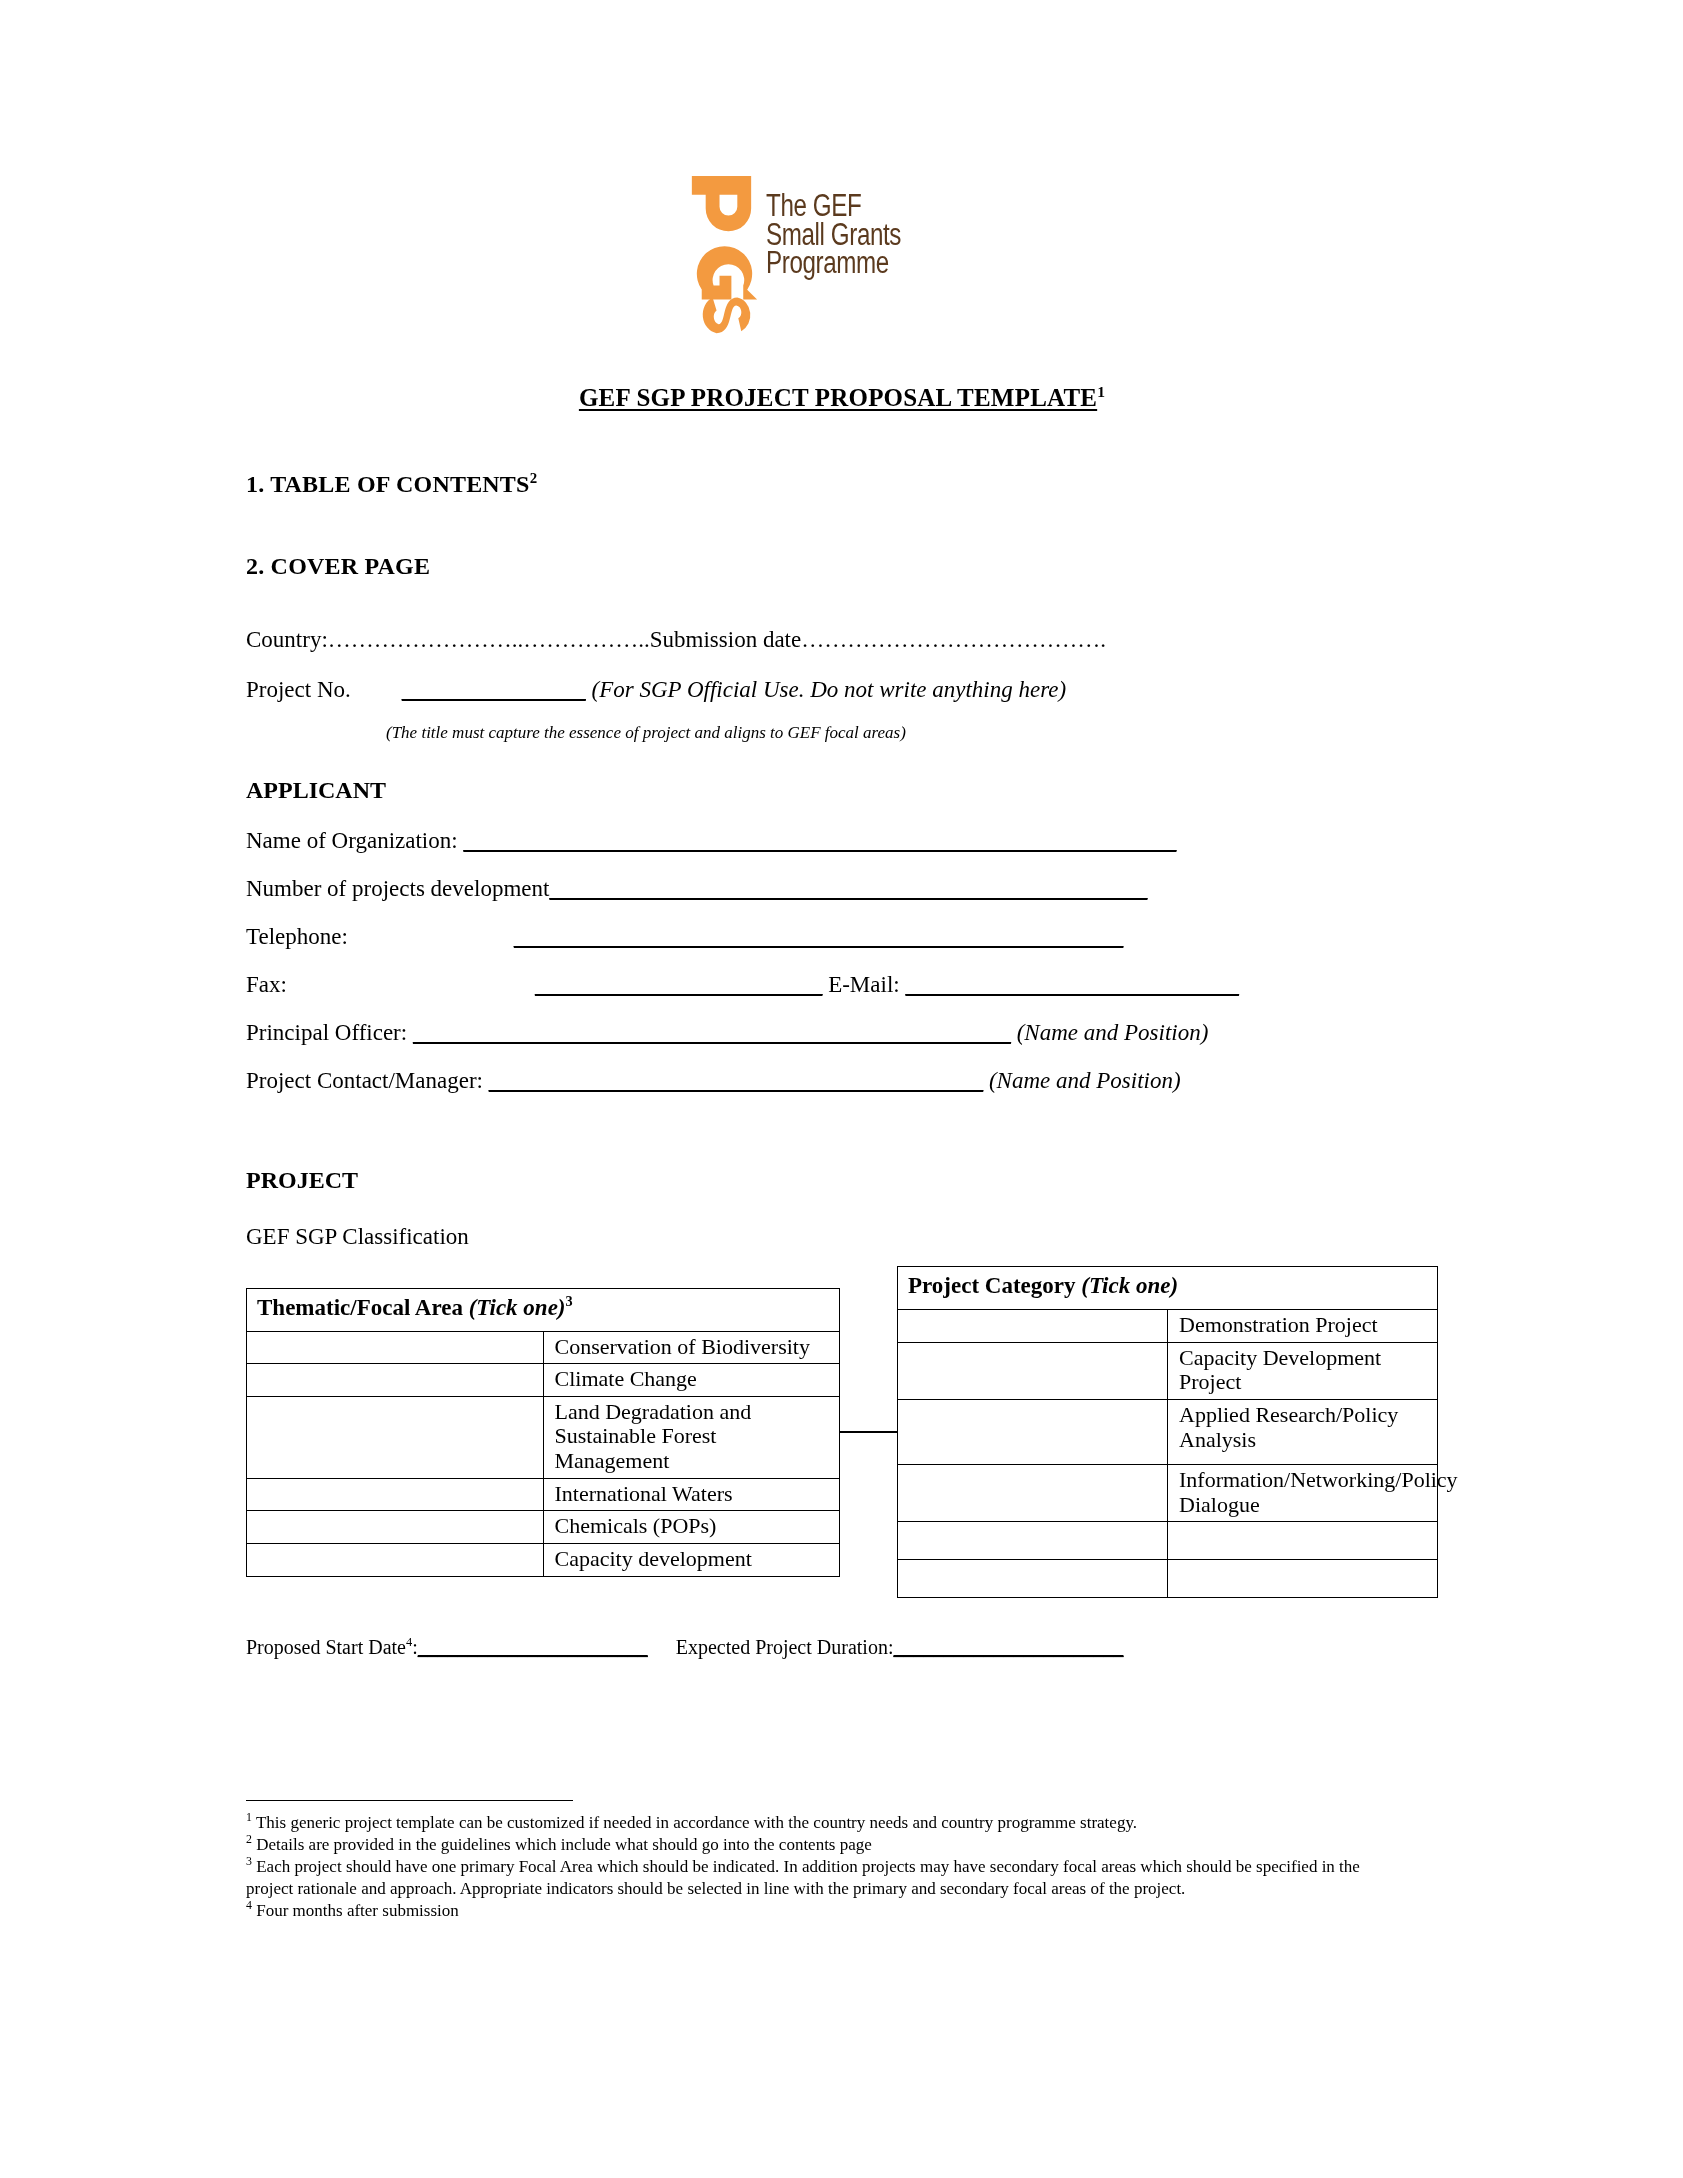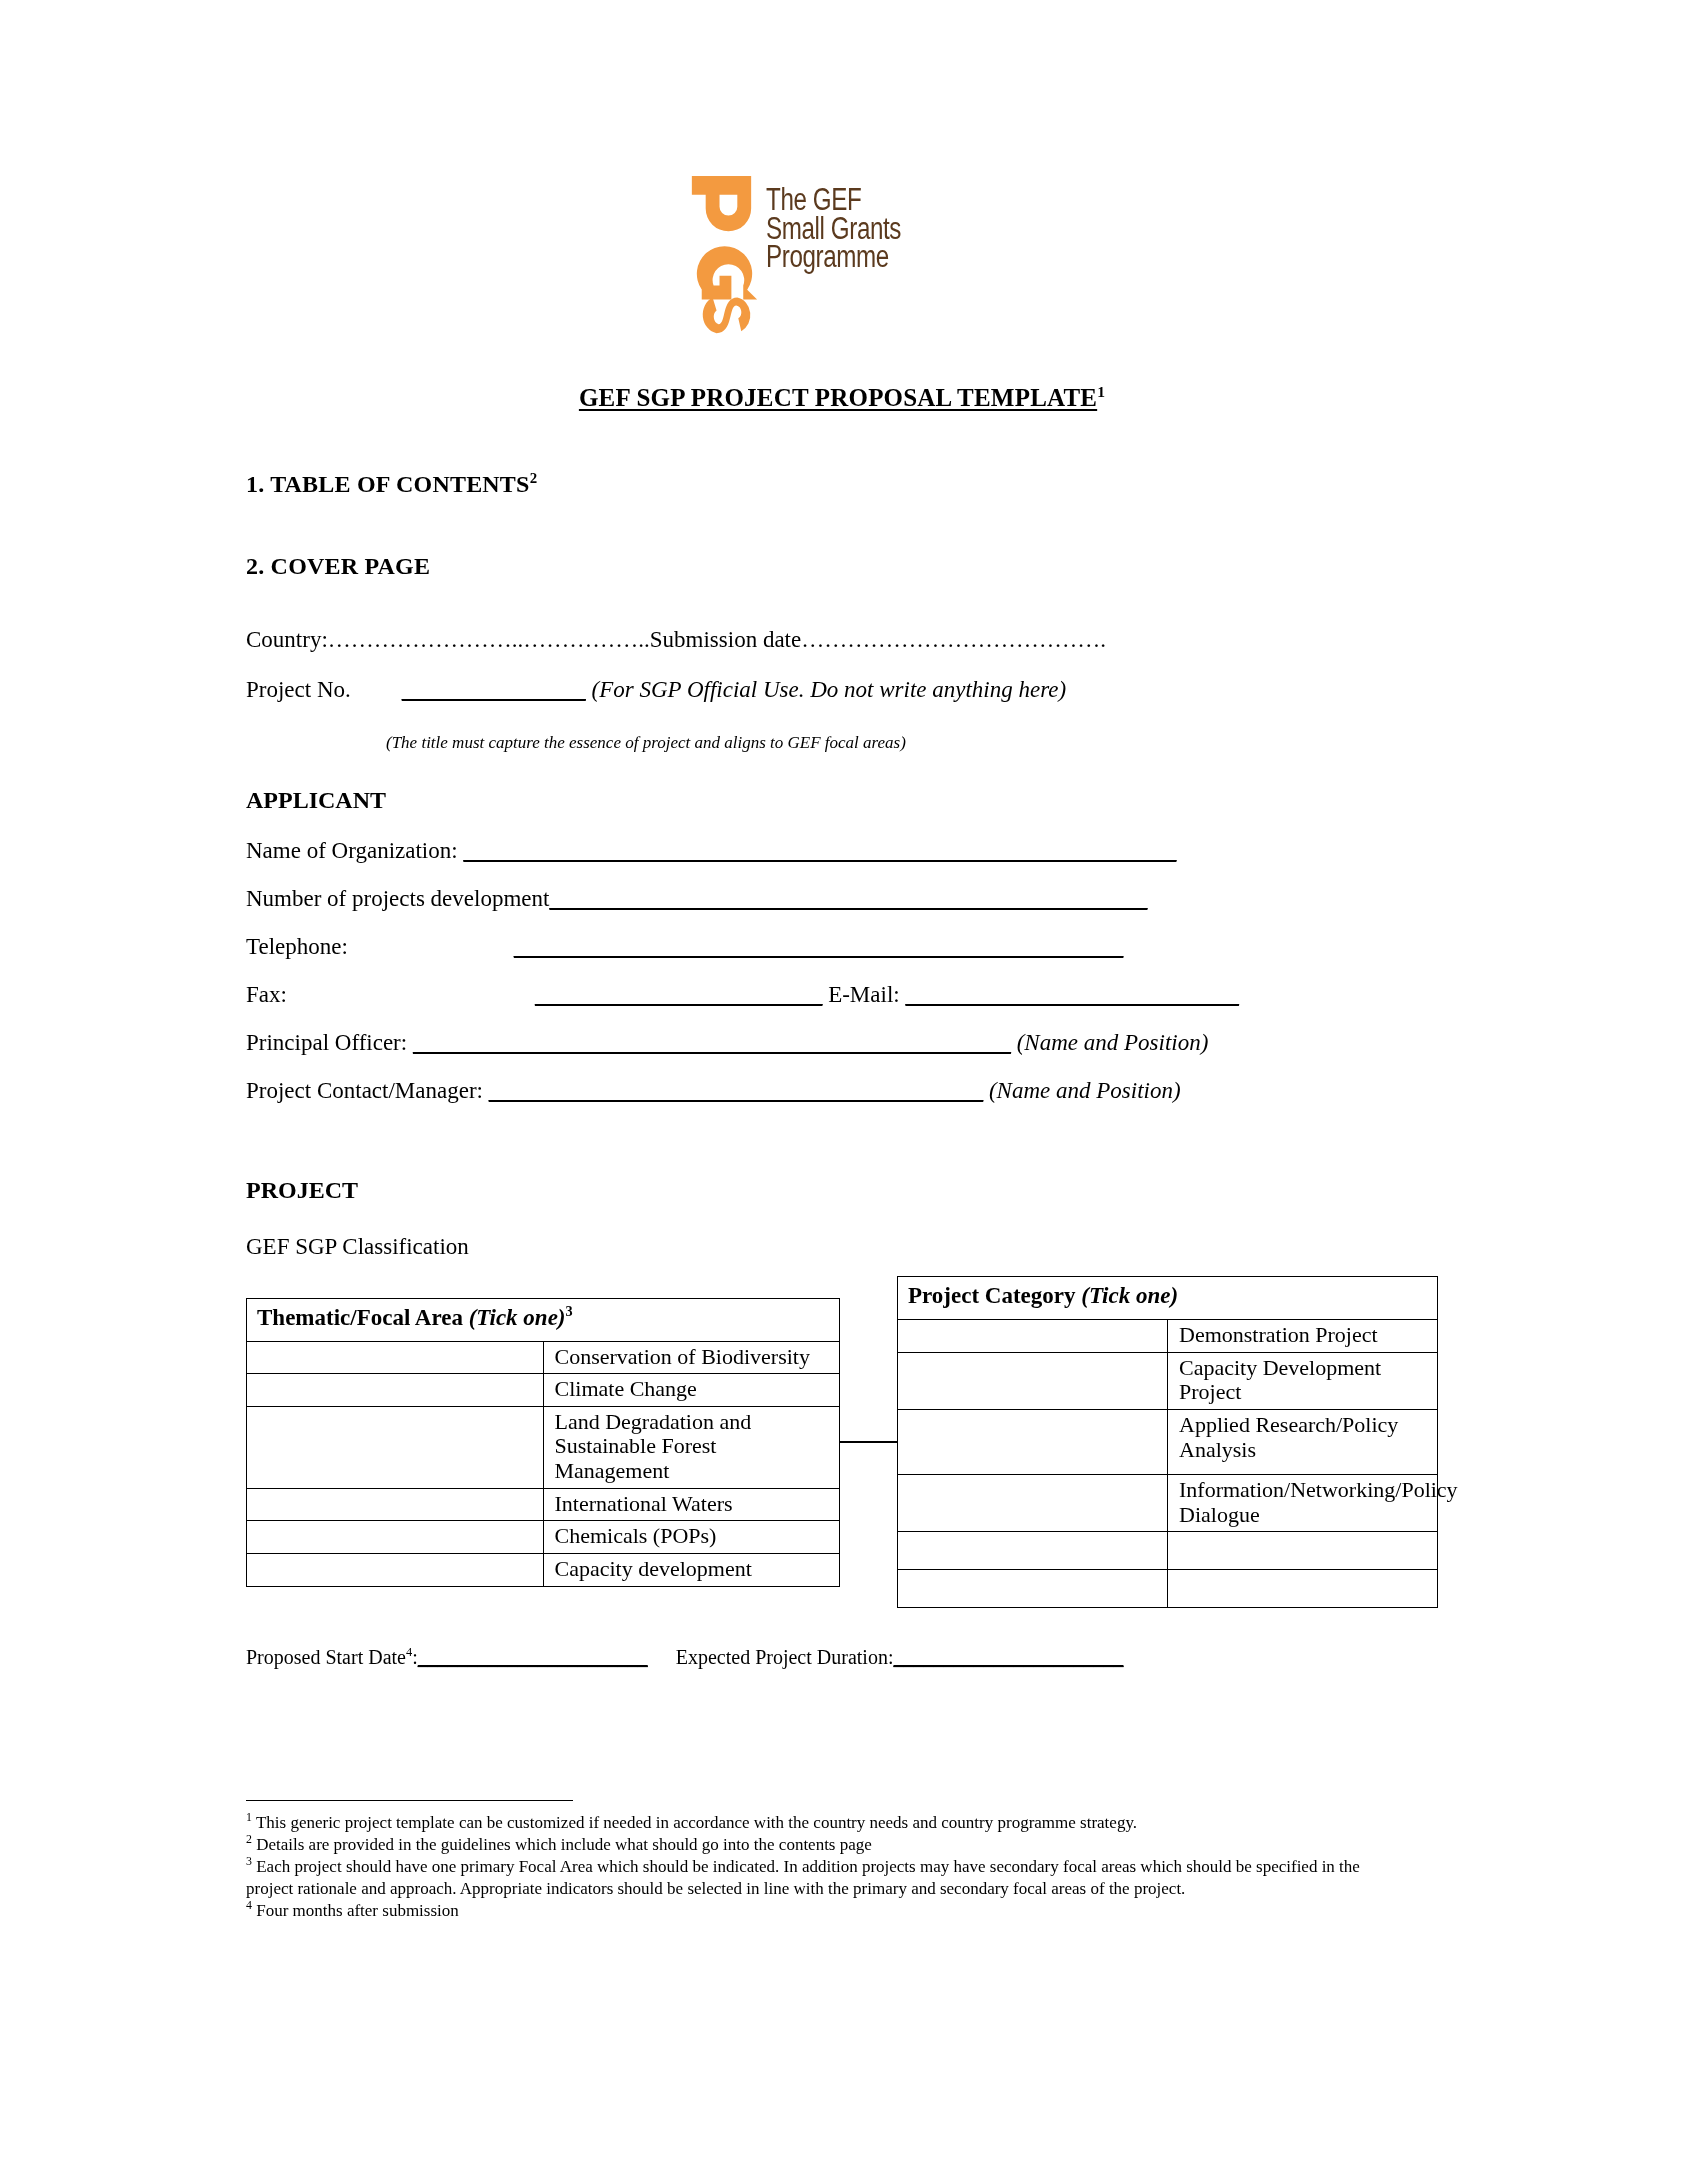--- a/index.html
+++ b/index.html
@@ -39,21 +39,21 @@
     left: 0;
     top: 0;
     width: 85px;
     height: 170px;
     color: #F39A४0;
   }
   .logo-sgp svg { display:block; }
   .logo-words {
     position: absolute;
     left: 87px;
-    top: 10px;
+    top: 16px;
     width: 150px;
     color: #5B3A1E;
     font-family: "Liberation Sans", "DejaVu Sans", sans-serif;
     line-height: 0.92;
   }
   .logo-words div {
     font-size: 31px;
     font-weight: 400;
     letter-spacing: -0.5px;
     transform: scaleX(0.78);
@@ -100,21 +100,21 @@
   .f-line.tight { margin-top: 25px; }
   .dots { letter-spacing: 0px; }
   .blank {
     text-decoration: underline;
     white-space: pre;
   }
   .ital { font-style: italic; }
   .note-small {
     font-size: 17px;
     font-style: italic;
-    margin-top: 32px;
+    margin-top: 22px;
     margin-left: 140px;
   }
   .plain-line {
     font-size: 23px;
     margin-top: 30px;
   }
   .spacer-lg { height: 57px; }
 
   
   .class-wrap {

